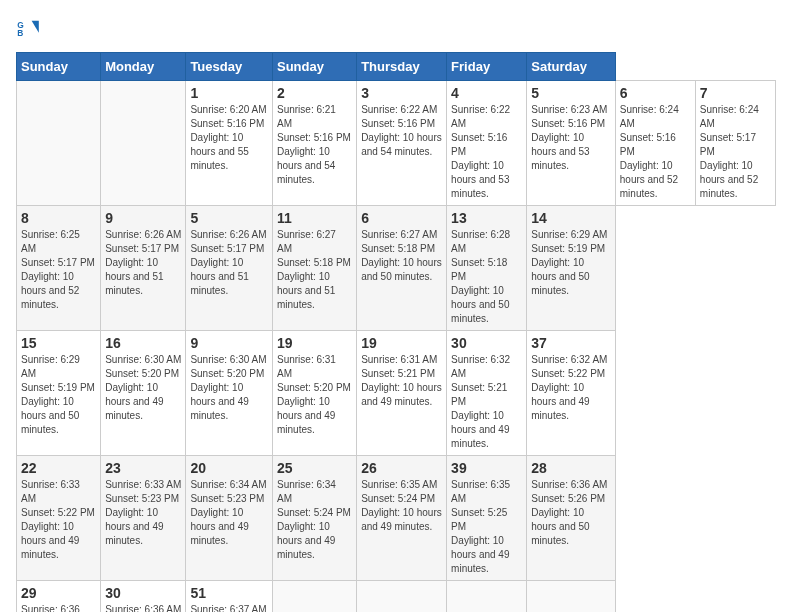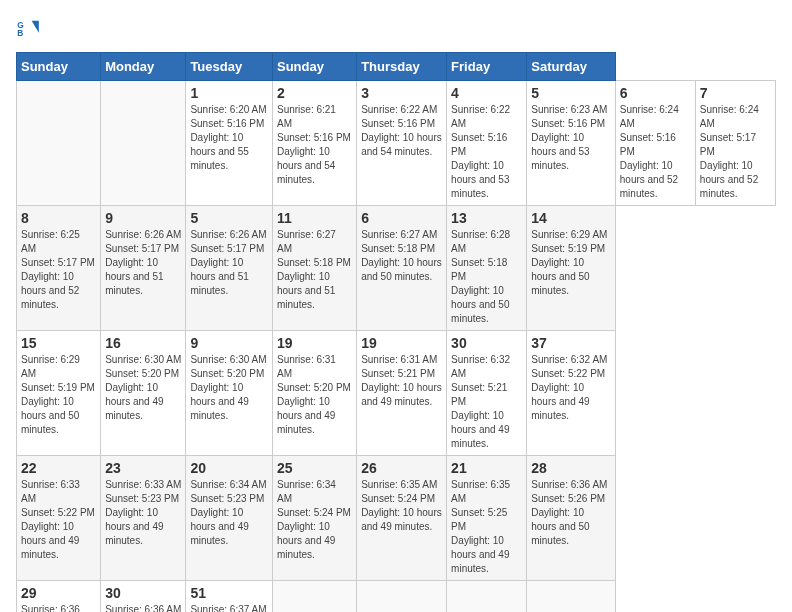--- a/index.html
+++ b/index.html
@@ -329,21 +329,21 @@
         </td>
         <td>
           <span class="day-number">26</span>
           <div class="day-info">
             Sunrise: 6:35 AM<br>
             Sunset: 5:24 PM<br>
             Daylight: 10 hours and 49 minutes.
           </div>
         </td>
         <td>
-          <span class="day-number">21</span>
+          <span class="day-number">39</span>
           <div class="day-info">
             Sunrise: 6:35 AM<br>
             Sunset: 5:25 PM<br>
             Daylight: 10 hours and 49 minutes.
           </div>
         </td>
         <td>
           <span class="day-number">28</span>
           <div class="day-info">
             Sunrise: 6:36 AM<br>

